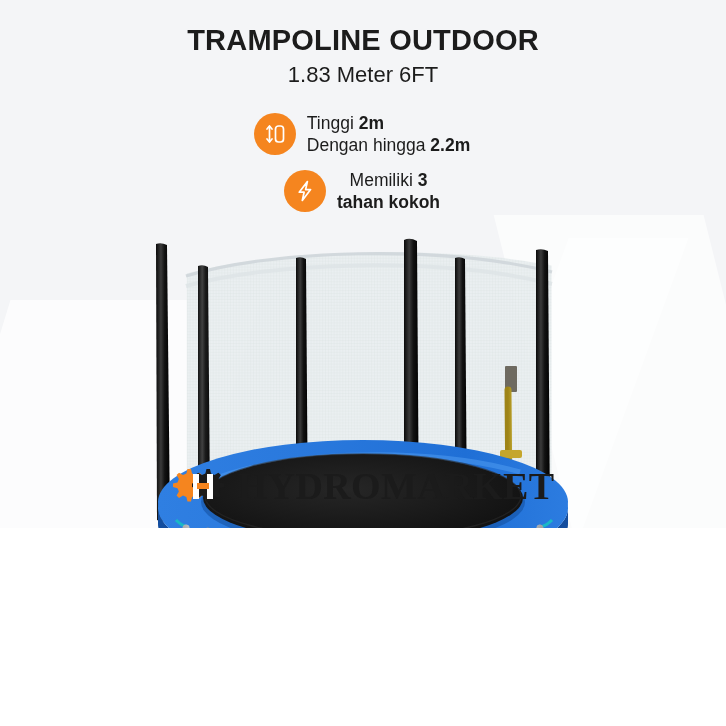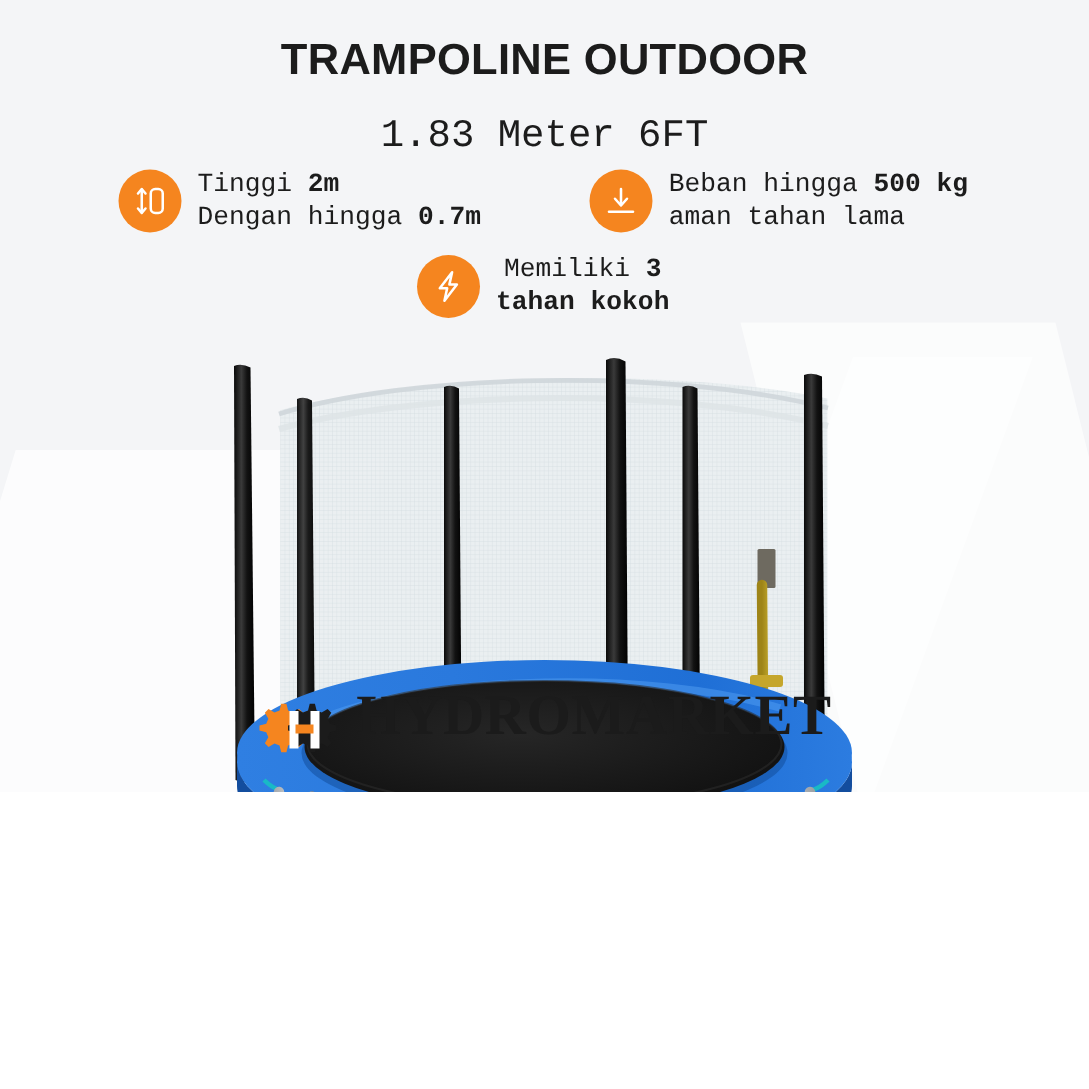--- a/index.html
+++ b/index.html
@@ -59,34 +59,32 @@
     z-index: 6;
   }
   .title-main {
     font-size: 29px;
     font-weight: bold;
     letter-spacing: .2px;
     color: #1c1c1c;
     line-height: 1.14;
   }
   .title-sub {
-    font-size: 26px;
+    font-size: 22px;
     font-weight: normal;
     color: #1c1c1c;
     line-height: 1.2;
-    margin-top: 18px;
-    font-family: Liberation Mono, monospace;
+    margin-top: 5px;
   }
 
   
   .features {
     position: absolute;
     top: 112px; left: 0; right: 2px;
     z-index: 6;
-    font-family: Liberation Mono, monospace;
   }
   .frow {
     display: flex;
     justify-content: center;
     gap: 72px;
   }
   .frow-2 { margin-top: 13px; text-align: center; }
 
   .feature {
     display: flex;
@@ -119,20 +117,21 @@
     left: 0; top: 228px;
     width: 726px; height: 425px;
     z-index: 4;
   }
 
   
   .brand {
     position: absolute;
     left: 0; right: 0; bottom: 14px;
     display: flex;
+    align-items: center;
     justify-content: center;
     gap: 4px;
     z-index: 7;
   }
   .brand-mark { width: 62px; height: 56px; flex: 0 0 62px; }
   .brand-name {
     font-family: "Liberation Serif", serif;
     font-weight: bold;
     font-size: 38px;
     color: #1b1b1b;
@@ -165,39 +164,24 @@
             <g fill="none" stroke="#ffffff" stroke-width="1.7" stroke-linecap="round" stroke-linejoin="round">
               <line x1="7.5" y1="5.5" x2="7.5" y2="20.5"></line>
               <polyline points="5,8 7.5,5 10,8"></polyline>
               <polyline points="5,18 7.5,21 10,18"></polyline>
               <rect x="13.5" y="5" width="8" height="16" rx="3"></rect>
             </g>
           </svg>
         </span>
         <span class="ftext">
           <span><span>Tinggi </span><b>2m</b></span><br>
-          <span><span>Dengan hingga </span><b>0.7m</b></span>
+          <span><span>Dengan hingga </span><b>2.2m</b></span>
         </span>
       </div>
 
-      <div class="feature">
-        <span class="ficon">
-          <svg width="26" height="26" viewBox="0 0 26 26" aria-hidden="true">
-            <g fill="none" stroke="#ffffff" stroke-width="1.7" stroke-linecap="round" stroke-linejoin="round">
-              <line x1="13" y1="5" x2="13" y2="15.5"></line>
-              <polyline points="9,11.5 13,16 17,11.5"></polyline>
-              <line x1="5" y1="20.2" x2="21" y2="20.2"></line>
-            </g>
-          </svg>
-        </span>
-        <span class="ftext">
-          <span><span>Beban hingga </span><b>500 kg</b></span><br>
-          <span><span>aman tahan lama</span><b></b></span>
-        </span>
-      </div>
 
     </div>
 
     <div class="frow frow-2">
 
       <div class="feature">
         <span class="ficon">
           <svg width="26" height="26" viewBox="0 0 26 26" aria-hidden="true">
             <path d="M15.4 3.5 L7.2 14.2 L12.1 14.2 L10.3 22.5 L18.6 11.6 L13.6 11.6 Z" fill="none" stroke="#ffffff" stroke-width="1.7" stroke-linejoin="round" stroke-linecap="round"></path>
           </svg>

